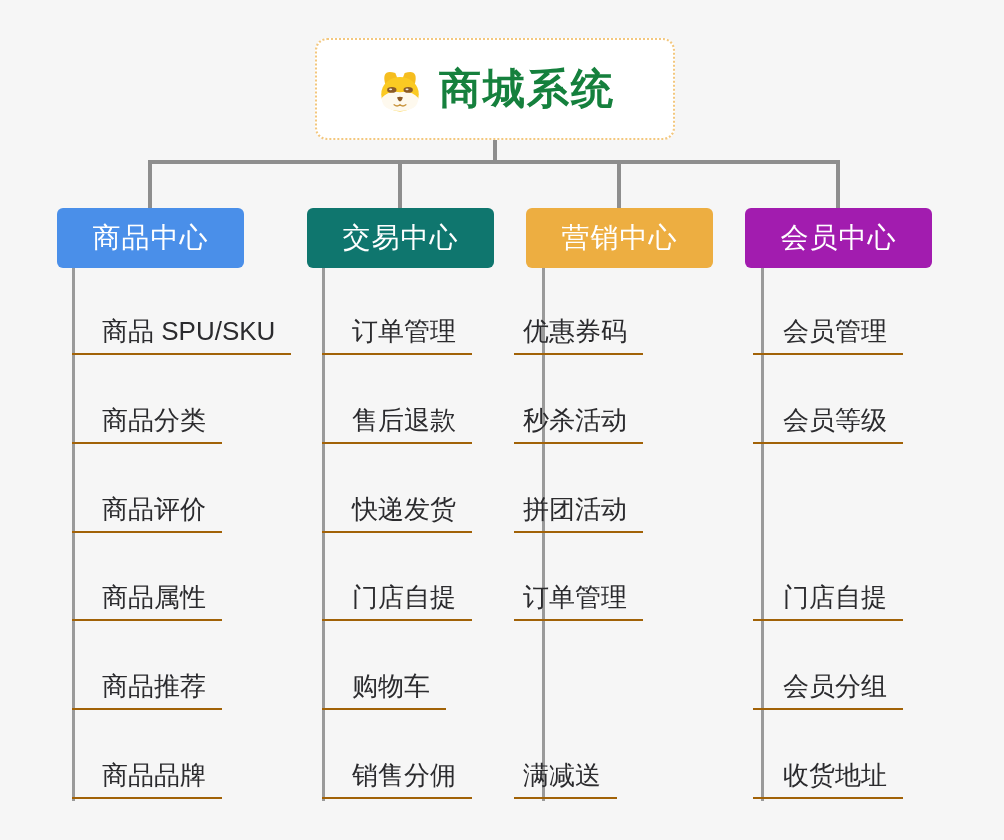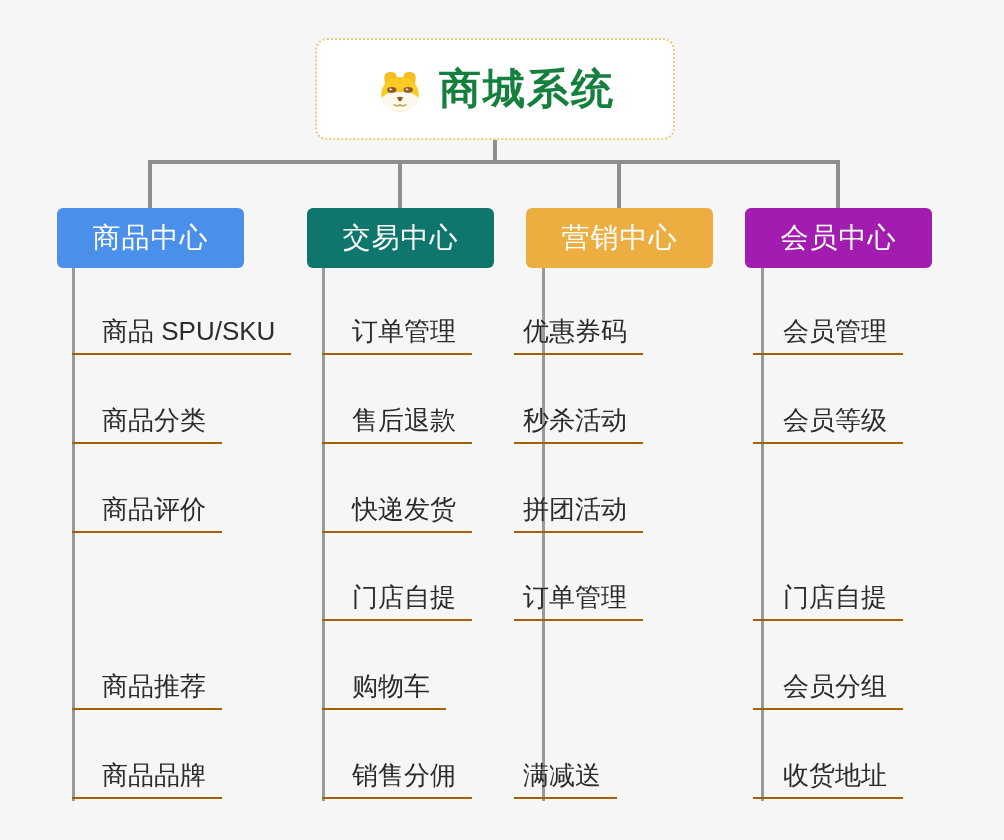--- a/index.html
+++ b/index.html
@@ -107,20 +107,21 @@
   </div>
 
   <div class="branch b0" style="background: rgb(74, 143, 233);">商品中心</div>
   <div class="branch b1" style="background: #0f766e;">交易中心</div>
   <div class="branch b2" style="background: rgb(237, 174, 65);">营销中心</div>
   <div class="branch b3" style="background: #a21caf;">会员中心</div>
 
   <div class="leaf c0 r0">商品 SPU/SKU</div>
   <div class="leaf c0 r1">商品分类</div>
   <div class="leaf c0 r2">商品评价</div>
+  <div class="leaf c0 r3">商品属性</div>
   <div class="leaf c0 r4">商品推荐</div>
   <div class="leaf c0 r5">商品品牌</div>
 
   <div class="leaf c1 r0">订单管理</div>
   <div class="leaf c1 r1">售后退款</div>
   <div class="leaf c1 r2">快递发货</div>
   <div class="leaf c1 r3">门店自提</div>
   <div class="leaf c1 r4">购物车</div>
   <div class="leaf c1 r5">销售分佣</div>
 

